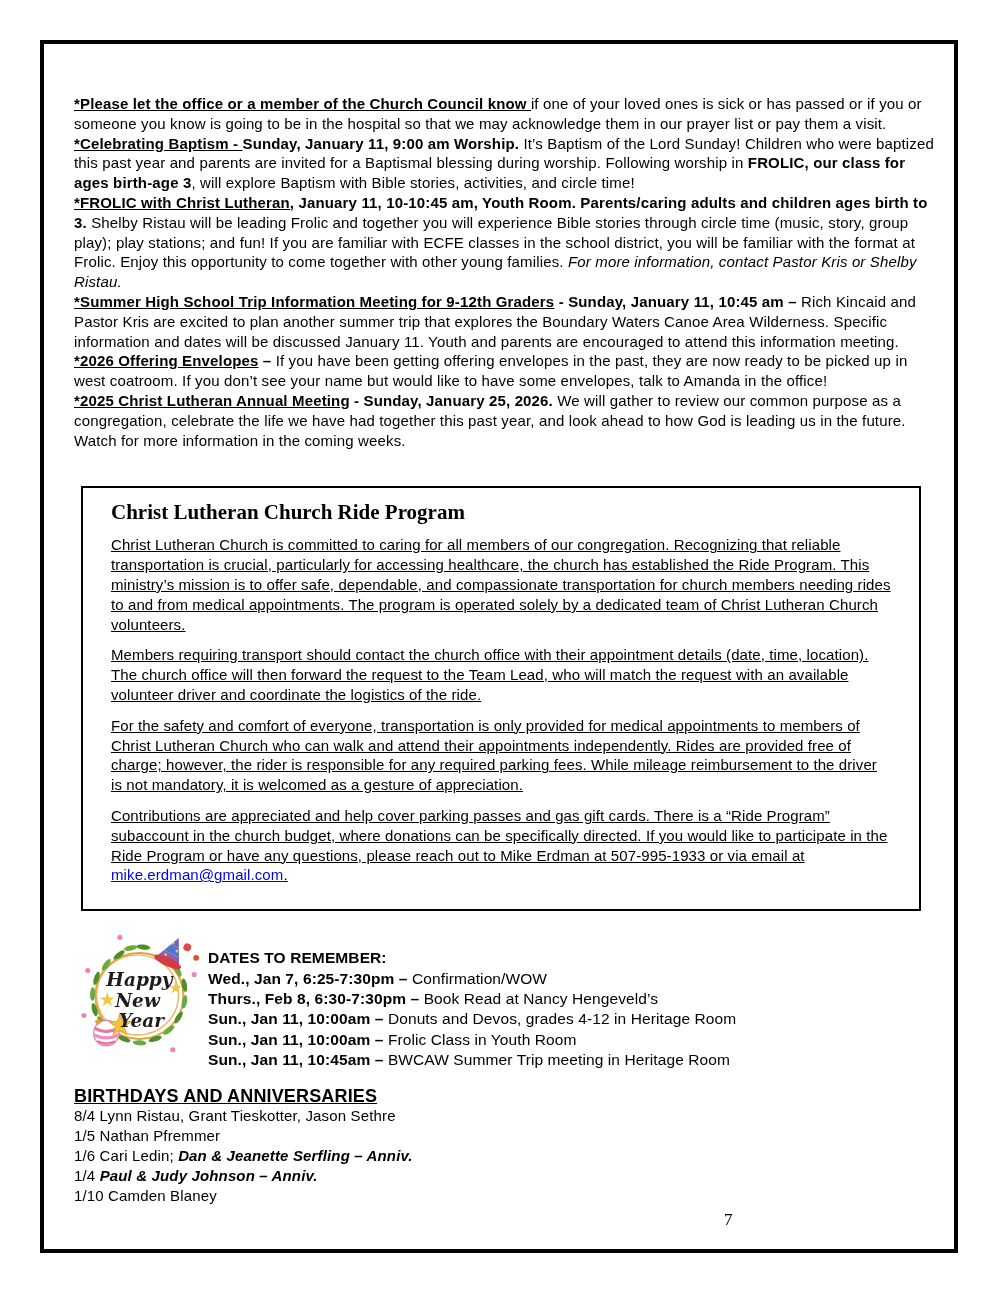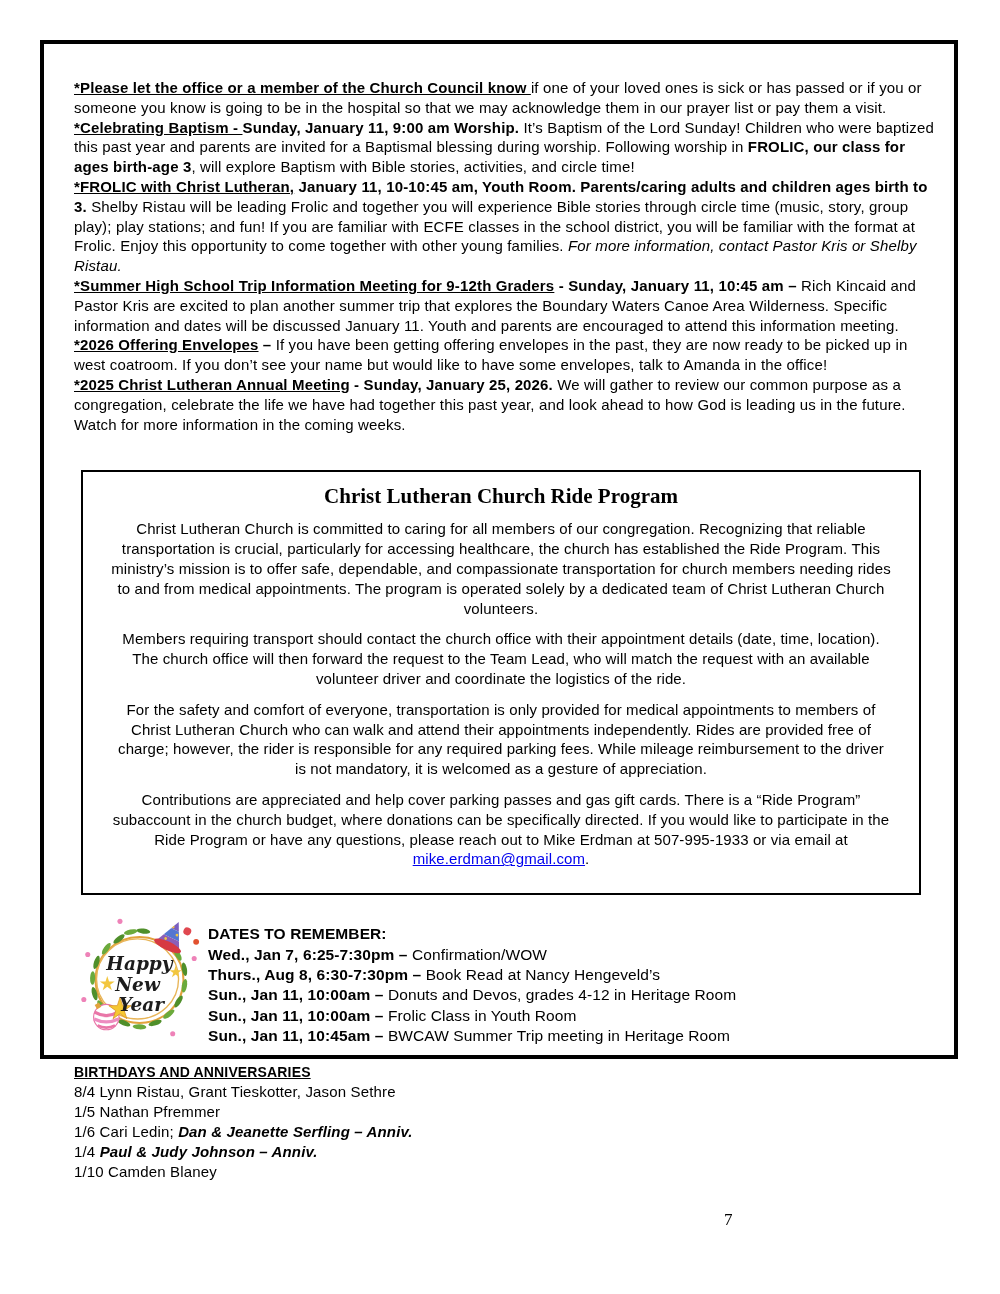--- a/index.html
+++ b/index.html
@@ -1,51 +1,51 @@
 <!DOCTYPE html>
 <html><head>
 <meta charset="utf-8">
 <style>
   html,body{margin:0;padding:0;background:#fff;}
   body{
     width:1000px;height:1294px;position:relative;
     font-family:"Liberation Sans", sans-serif;color:#000;
   }
   .page-frame{
-    position:absolute;left:40px;top:40px;width:918px;height:1019px;
+    position:absolute;left:40px;top:40px;width:918px;height:1213px;
     border:4px solid #000;box-sizing:border-box;background:#fff;
-    padding:34px 18px 0 30px;
+    padding:50px 18px 0 30px;
   }
   
   .announcements{font-size:15px;line-height:19.8px;letter-spacing:0.15px;}
   .announcements p{margin:0;}
   .b{font-weight:bold;}
   .u{text-decoration:underline;}
   .i{font-style:italic;}
   
   .ride-box{
     margin:36px 22px 0 7px;border:2px solid #000;box-sizing:border-box;
-    width:840px;padding:8px 28px 10px 28px;text-align:center;
+    width:840px;padding:8px 28px 10px 28px;text-align:left;
   }
   .ride-title{
     font-family:"Liberation Serif", serif;font-weight:bold;font-size:21px;
     margin:4px 0 10px 0;
   }
-  .ride-box p{font-size:15px;line-height:19.8px;letter-spacing:0.1px;margin:0 0 11px 0;}
+  .ride-box p{font-size:15px;line-height:19.8px;letter-spacing:0.1px;margin:0 0 11px 0;text-decoration:underline;}
   .ride-box p:last-child{margin-bottom:14px;}
   a.email, .email{color:#0000EE;text-decoration:underline;cursor:pointer;}
   
   .dates-row{display:flex;align-items:flex-start;margin:19px 0 0 3px;gap:6px;}
   .hny{width:125px;height:128px;flex:0 0 auto;}
-  .dates-col{margin-top:10px;font-size:15.5px;line-height:20.4px;letter-spacing:0.1px;}
+  .dates-col{margin-top:18px;font-size:15.5px;line-height:20.4px;letter-spacing:0.1px;}
   .dates-heading{font-weight:bold;}
   .date-item .when{font-weight:bold;}
   
   .birthdays{margin-top:16px;font-size:15px;line-height:19.9px;letter-spacing:0.15px;}
-  .birthdays-heading{font-weight:bold;text-decoration:underline;font-size:14px;}
+  .birthdays-heading{font-weight:bold;text-decoration:underline;font-size:18px;}
   
   .page-number{
     position:absolute;left:724px;top:1210px;
     font-family:"Liberation Serif", serif;font-size:17px;
   }
 </style>
 </head>
 <body>
 
 <div class="page-frame">
@@ -141,21 +141,21 @@
         <text x="66" y="98" font-size="19">Year</text>
       </g>
     </svg>
 
     <div class="dates-col">
       <div class="dates-heading">DATES TO REMEMBER:</div>
       <div class="date-item">
         <span class="when">Wed., Jan 7, 6:25-7:30pm –</span><span> Confirmation/WOW</span>
       </div>
       <div class="date-item">
-        <span class="when">Thurs., Aug 8, 6:30-7:30pm –</span><span> Book Read at Nancy Hengeveld’s</span>
+        <span class="when">Thurs., Feb 8, 6:30-7:30pm –</span><span> Book Read at Nancy Hengeveld’s</span>
       </div>
       <div class="date-item">
         <span class="when">Sun., Jan 11, 10:00am –</span><span> Donuts and Devos, grades 4-12 in Heritage Room</span>
       </div>
       <div class="date-item">
         <span class="when">Sun., Jan 11, 10:00am –</span><span> Frolic Class in Youth Room</span>
       </div>
       <div class="date-item">
         <span class="when">Sun., Jan 11, 10:45am –</span><span> BWCAW Summer Trip meeting in Heritage Room</span>
       </div>

